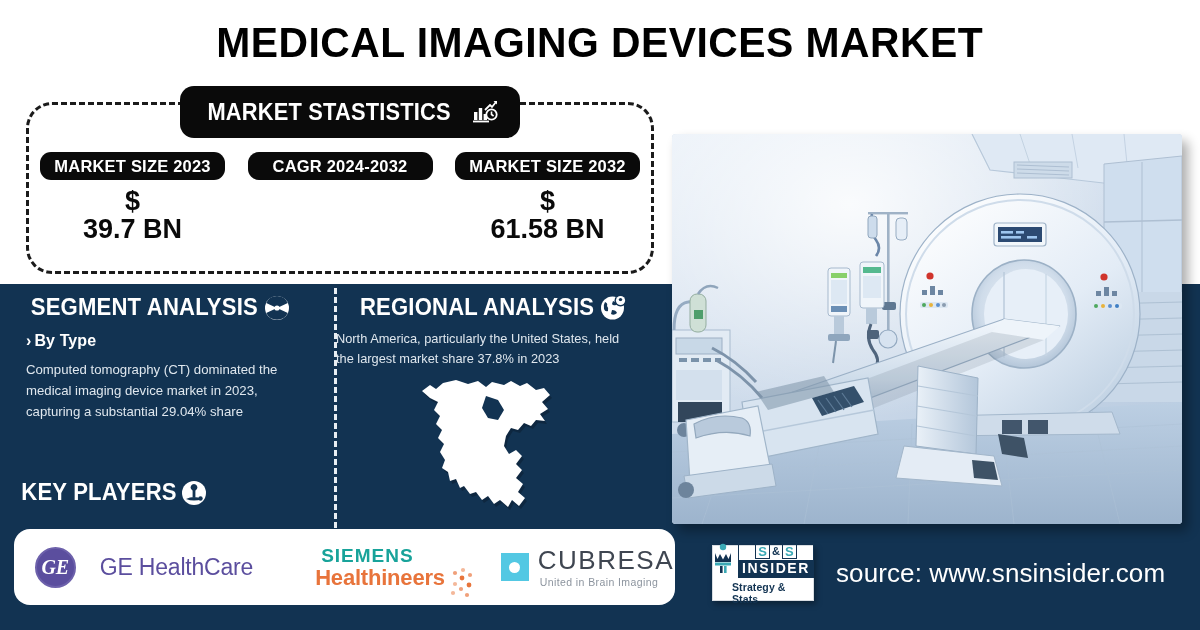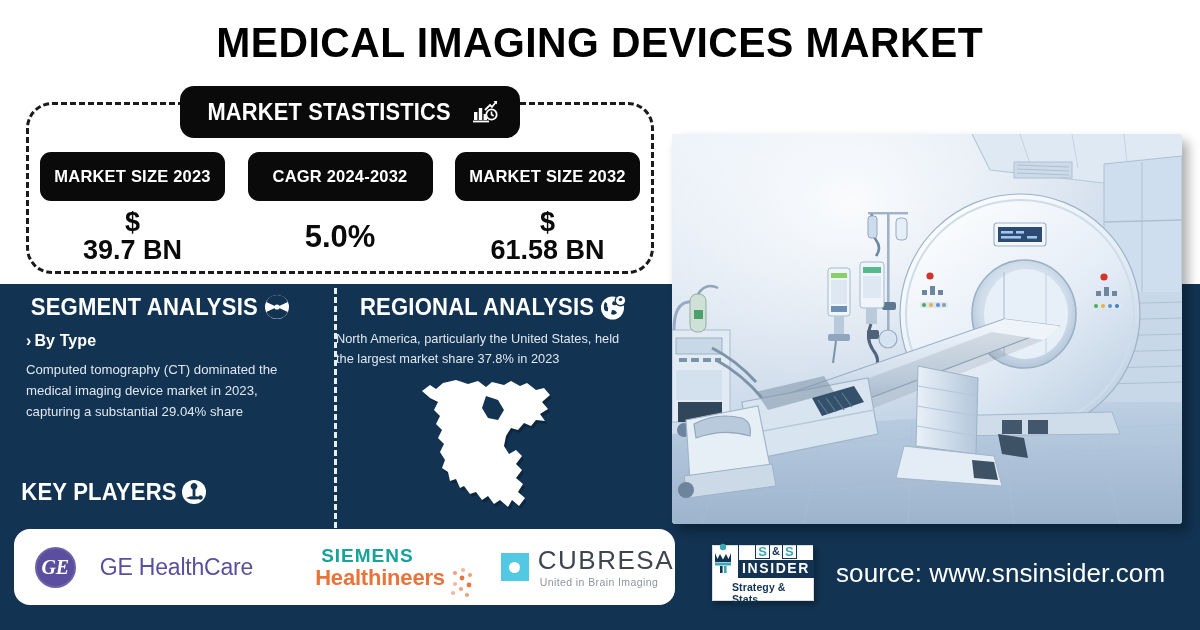--- a/index.html
+++ b/index.html
@@ -83,21 +83,21 @@
     justify-content: space-between;
   }
   .stat-cell {
     width: 185px;
     text-align: center;
   }
   .stat-pill {
     background: #0a0a0a;
     color: #ffffff;
     border-radius: 11px;
-    height: 49px;
+    height: 28px;
     display: flex;
     align-items: center;
     justify-content: center;
     font-size: 16.5px;
     font-weight: bold;
     letter-spacing: 0.2px;
   }
   .stat-value {
     margin-top: 8px;
     font-size: 27px;
@@ -126,21 +126,21 @@
     top: 288px;
     width: 0;
     height: 240px;
     border-left: 3px dashed #e8eef3;
   }
 
   
   .sec-head {
     position: absolute;
     display: flex;
-    align-items: flex-start;
+    align-items: flex-end;
     gap: 1px;
   }
   .sec-head .sec-title {
     color: #ffffff;
     font-weight: bold;
     font-size: 23px;
     letter-spacing: 0.2px;
     transform: scaleX(0.96);
   }
   .sec-head .sec-icon {
@@ -387,21 +387,20 @@
   </div>
 
   <div class="stat-cells">
     <div class="stat-cell">
       <div class="stat-pill">MARKET SIZE 2023</div>
       <div class="stat-value">$
 39.7 BN</div>
     </div>
     <div class="stat-cell">
       <div class="stat-pill">CAGR 2024-2032</div>
-      <div class="stat-value single">5.0%</div>
     </div>
     <div class="stat-cell">
       <div class="stat-pill">MARKET SIZE 2032</div>
       <div class="stat-value">$
 61.58 BN</div>
     </div>
   </div>
 
   <div class="navy"></div>
   <div class="navy-divider"></div>

